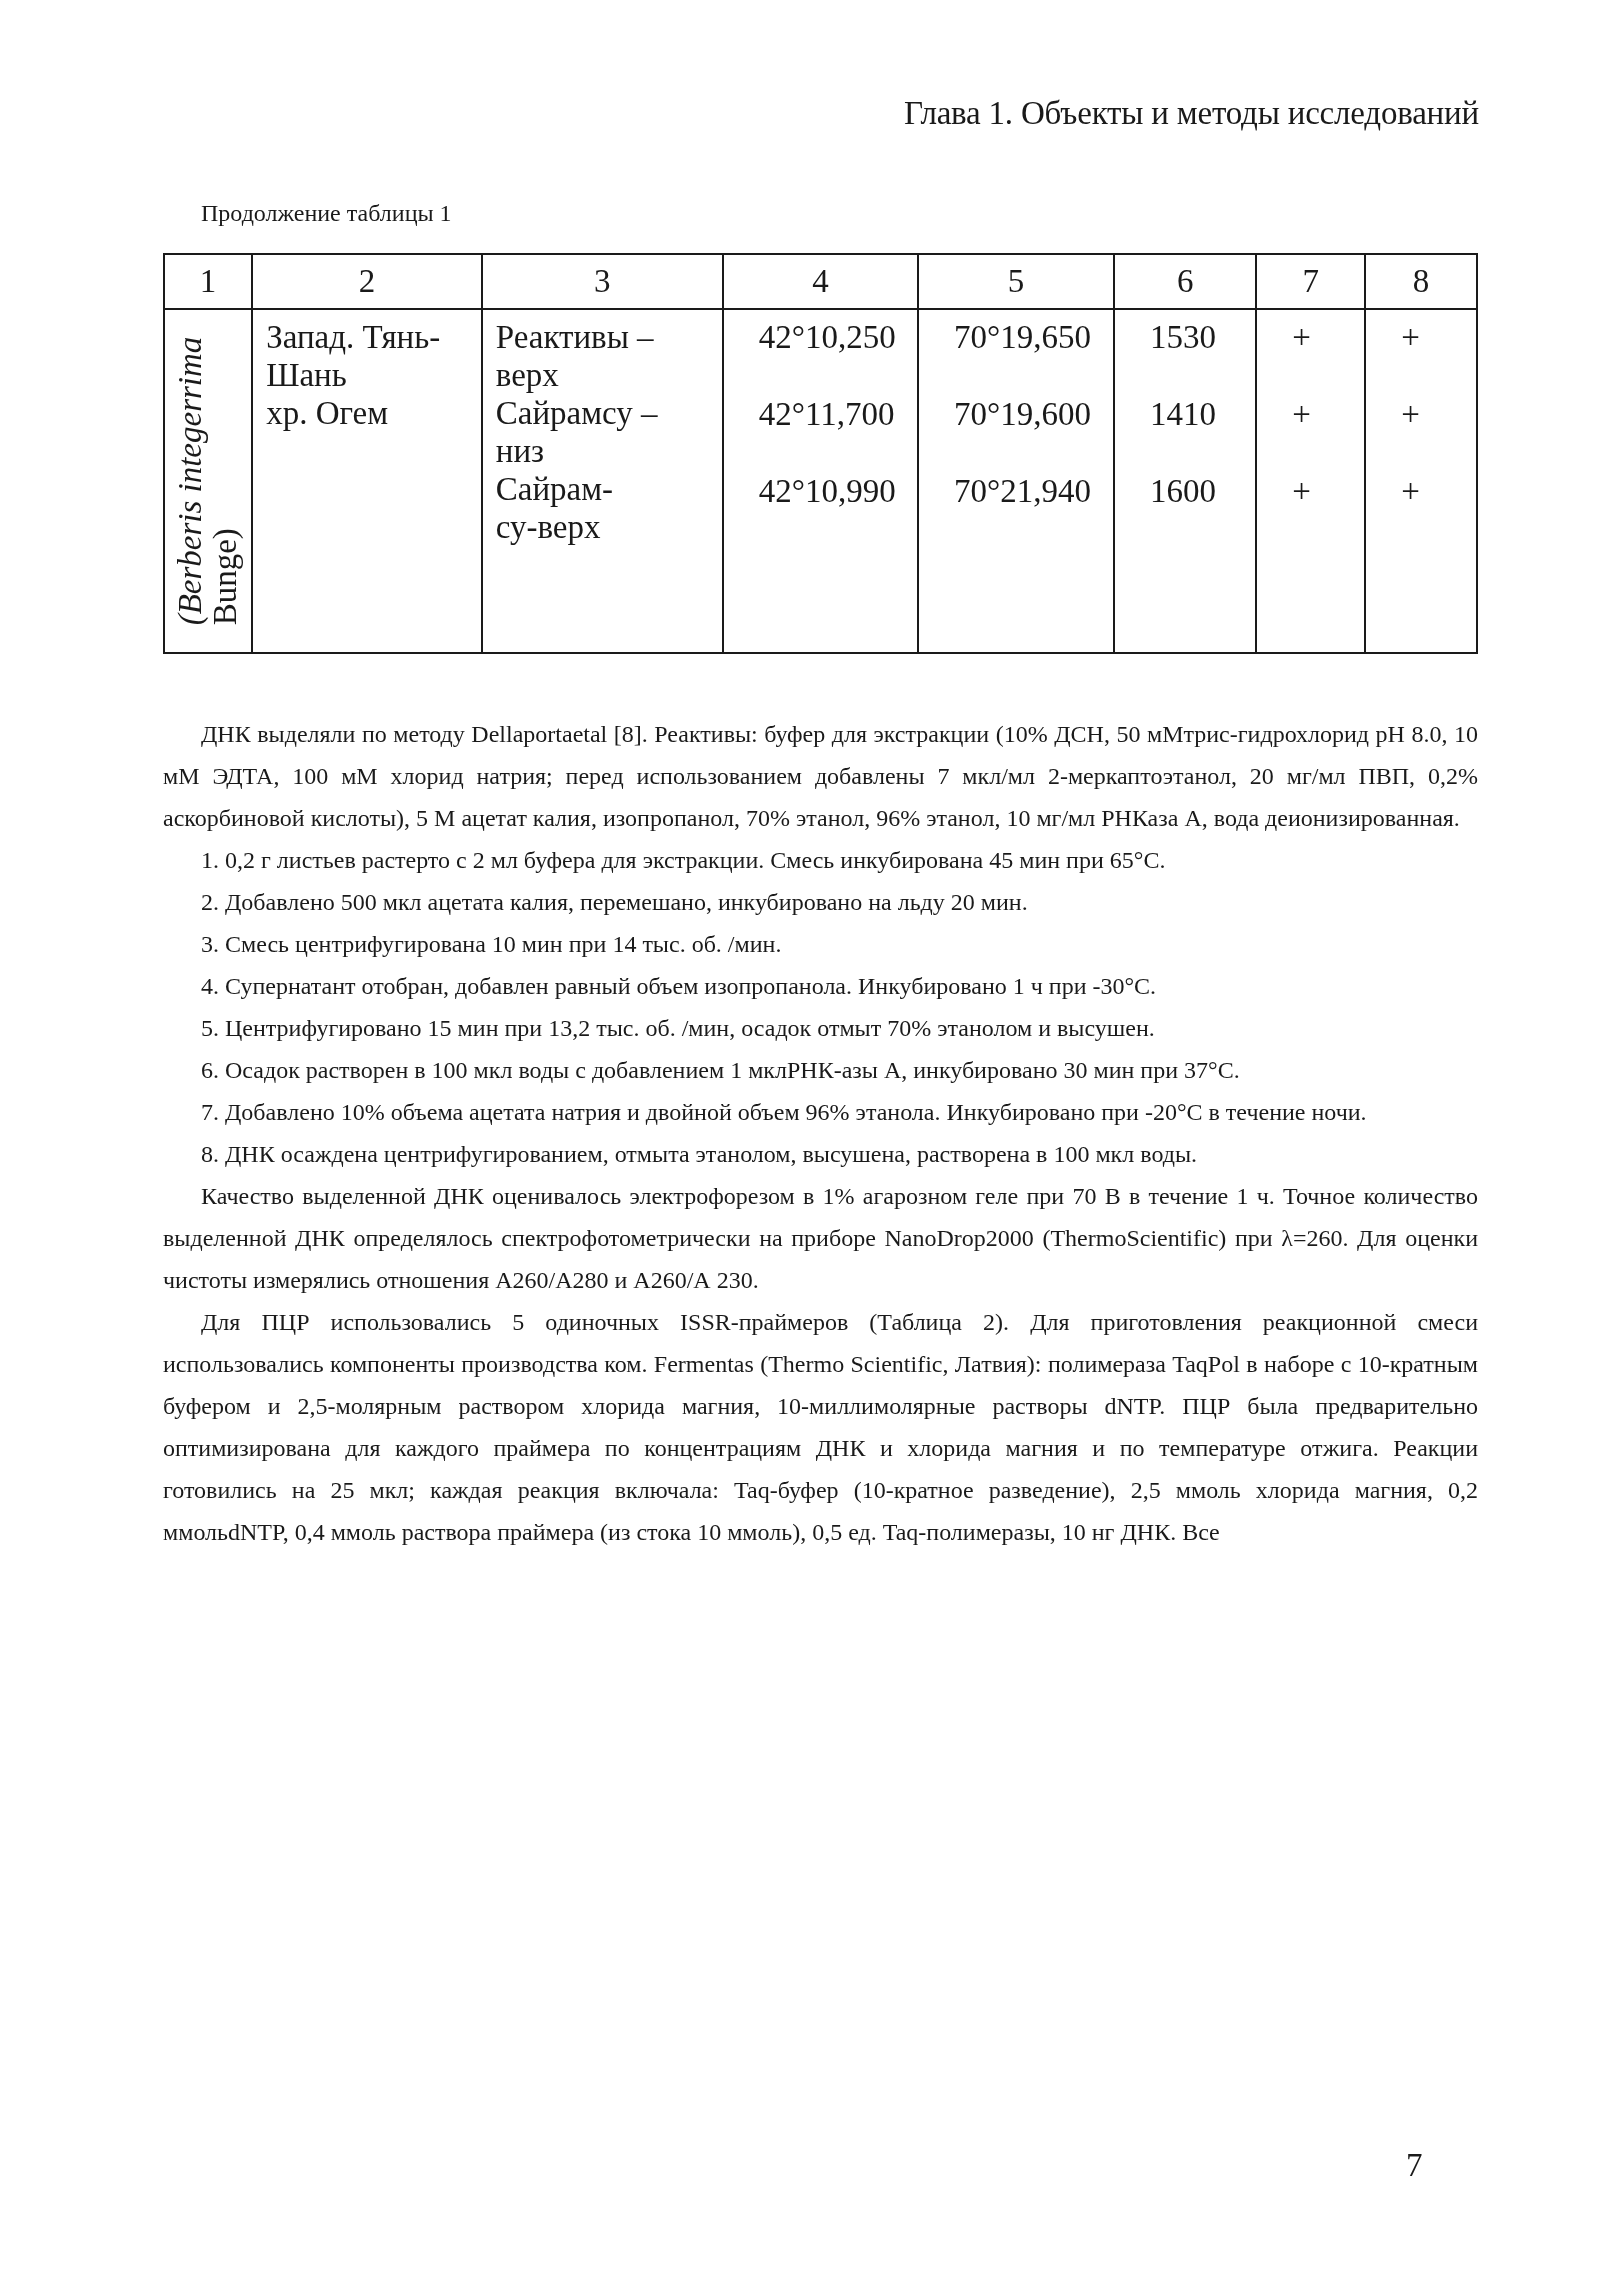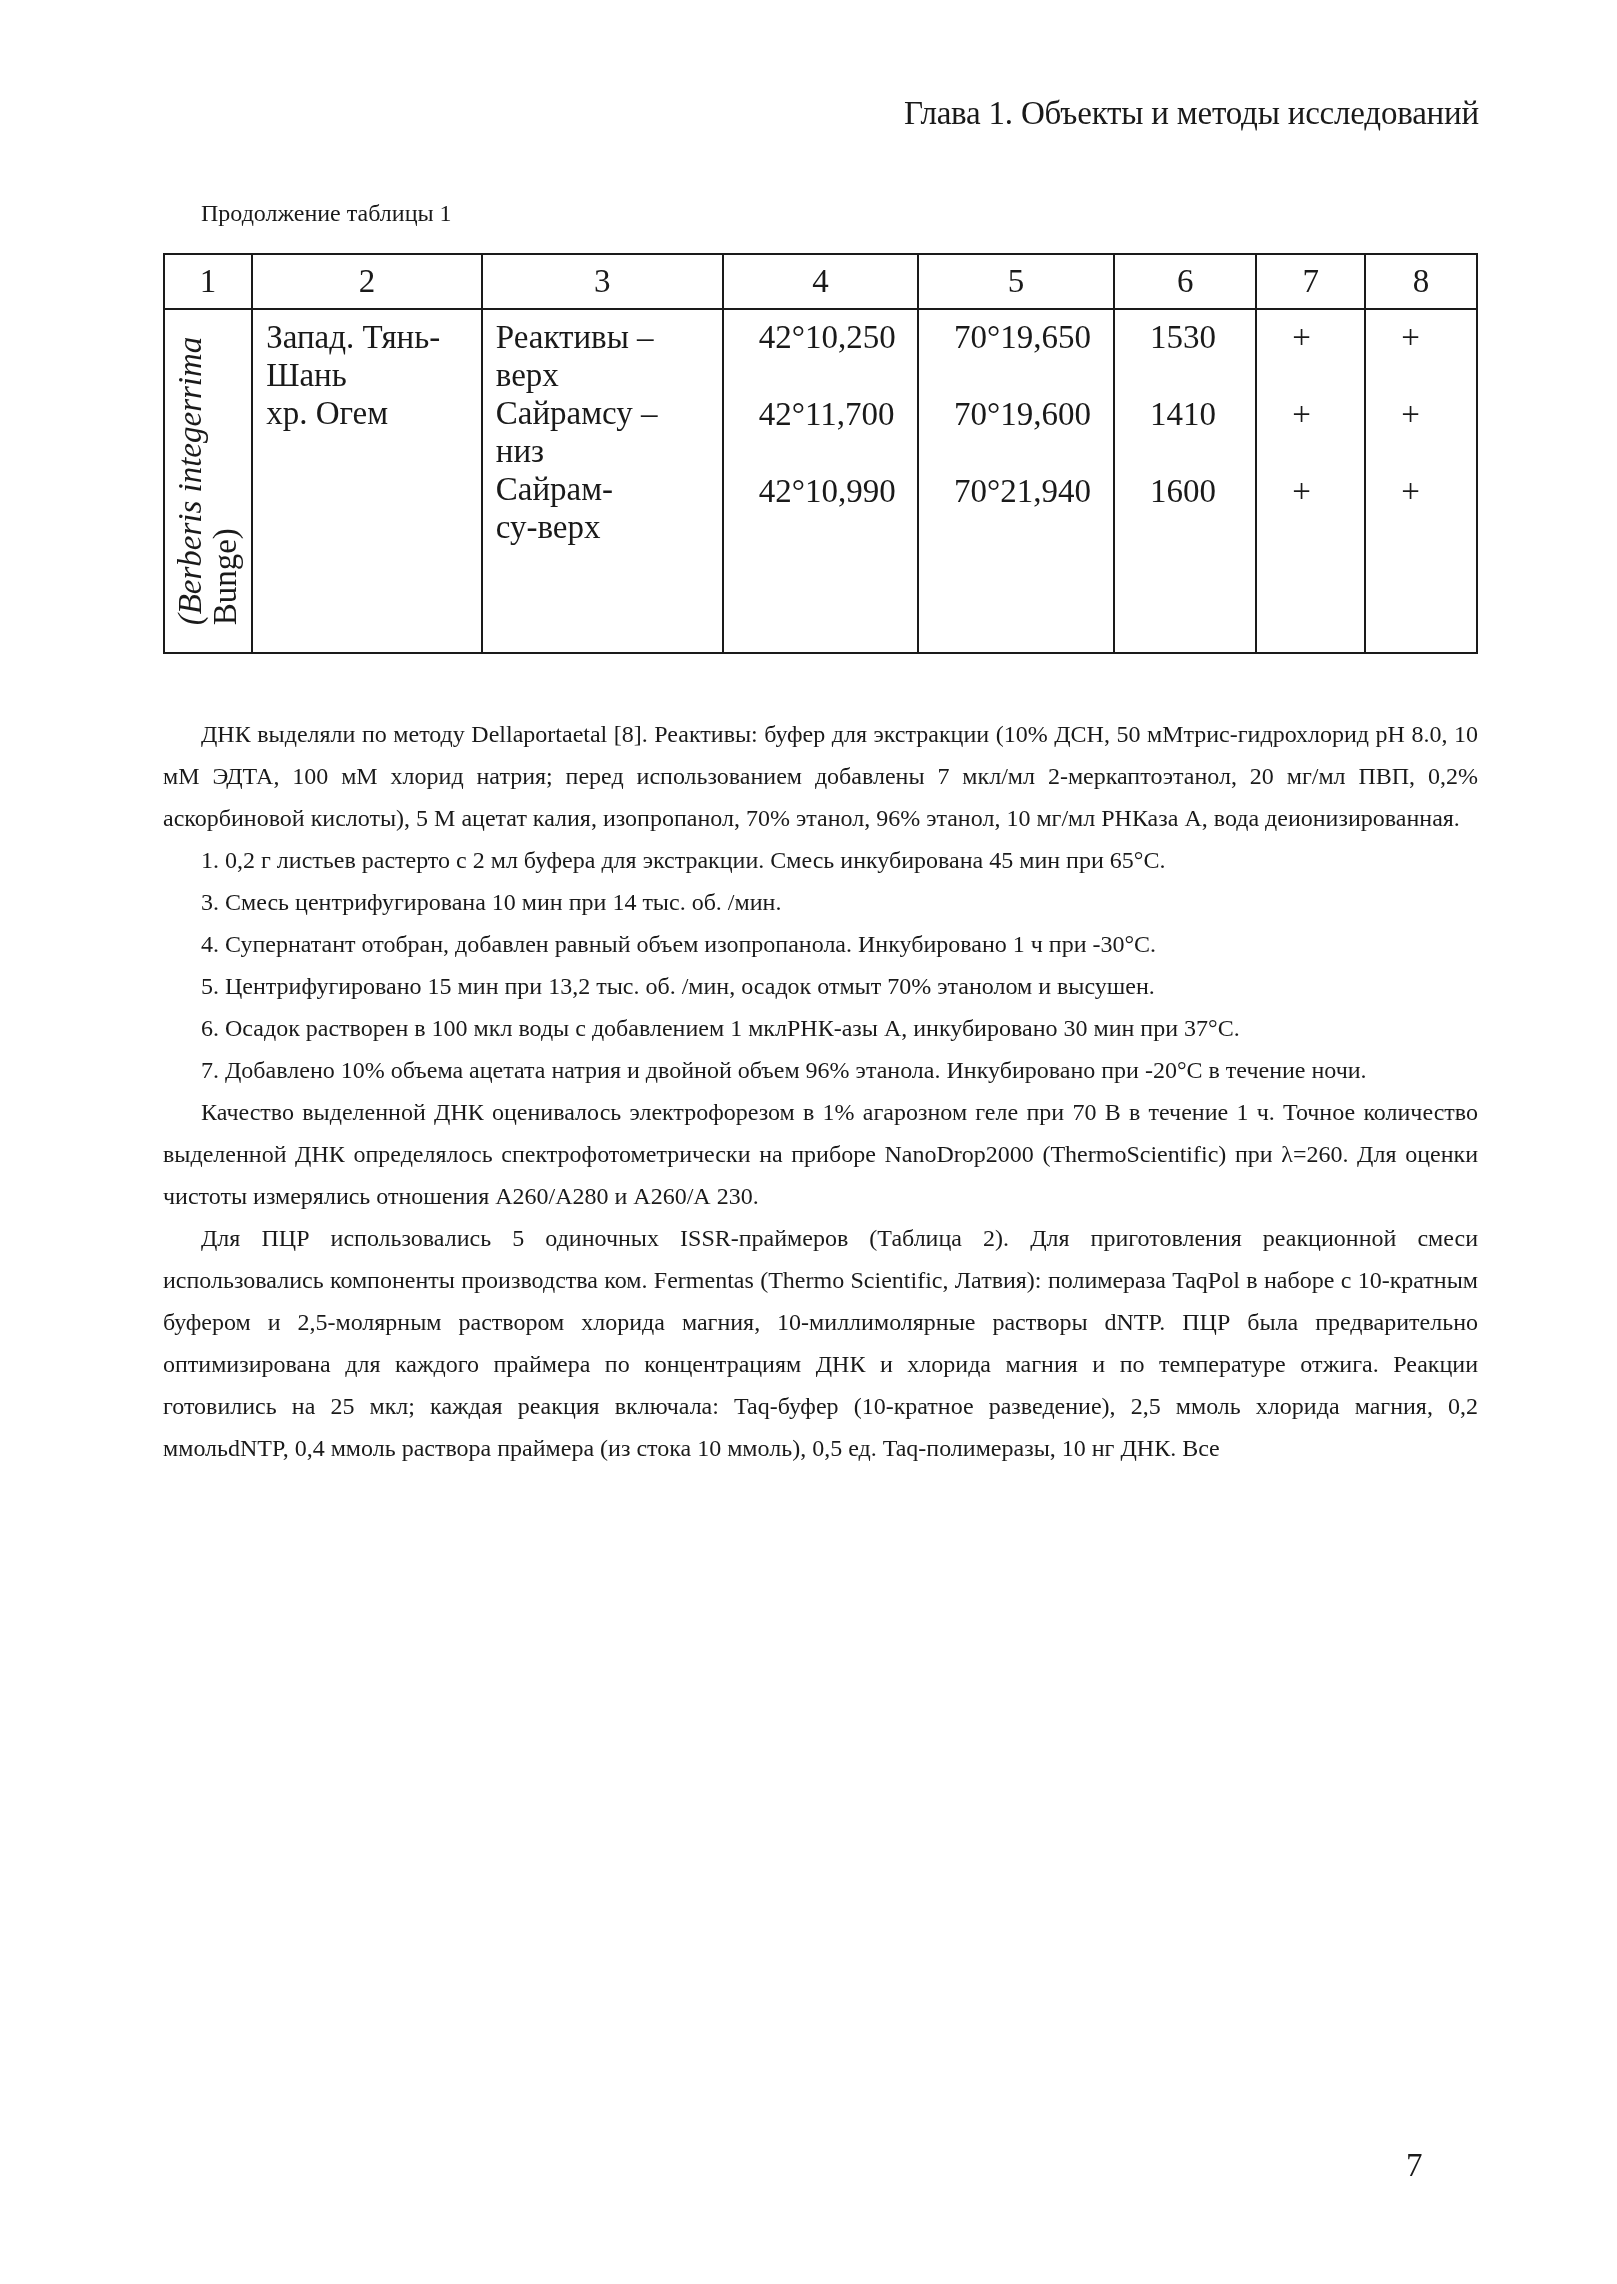--- a/index.html
+++ b/index.html
@@ -91,23 +91,25 @@
       <span class="v">+</span>
       <span class="v">+</span>
     </td>
   </tr>
 </tbody>
   </table>
 
 <div class="text-block" style="top:713px;">
   <p>ДНК выделяли по методу Dellaportaetal [8]. Реактивы: буфер для экстракции (10% ДСН, 50 мМтрис-гидрохлорид рН 8.0, 10 мМ ЭДТА, 100 мМ хлорид натрия; перед использованием добавлены 7 мкл/мл 2-меркаптоэтанол, 20 мг/мл ПВП, 0,2% аскорбиновой кислоты), 5 М ацетат калия, изопропанол, 70% этанол, 96% этанол, 10 мг/мл РНКаза А, вода деионизированная.</p>
   <p>1.  0,2 г листьев растерто с 2 мл буфера для экстракции. Смесь инкубирована 45 мин при 65°С.</p>
+  <p>2.  Добавлено 500 мкл ацетата калия, перемешано, инкубировано на льду 20 мин.</p>
   <p>3. Смесь центрифугирована 10 мин при 14 тыс. об. /мин.</p>
   <p>4.  Супернатант отобран, добавлен равный объем изопропанола. Инкубировано 1 ч при -30°С.</p>
   <p>5. Центрифугировано 15 мин при 13,2 тыс. об. /мин, осадок отмыт 70% этанолом и высушен.</p>
   <p>6. Осадок растворен в 100 мкл воды с добавлением 1 мклРНК-азы А, инкубировано 30 мин при 37°С.</p>
   <p>7. Добавлено 10% объема ацетата натрия и двойной объем 96% этанола. Инкубировано при -20°С в течение ночи.</p>
+  <p>8. ДНК осаждена центрифугированием, отмыта этанолом, высушена, растворена в 100 мкл воды.</p>
   <p>Качество выделенной ДНК оценивалось электрофорезом в 1% агарозном геле при 70 В в течение 1 ч. Точное количество выделенной ДНК определялось спектрофотометрически на приборе NanoDrop2000 (ThermoScientific) при λ=260. Для оценки чистоты измерялись отношения А260/А280 и А260/А 230.</p>
   <p>Для ПЦР использовались 5 одиночных ISSR-праймеров (Таблица 2).  Для приготовления реакционной смеси использовались компоненты производства ком. Fermentas (Thermo Scientific, Латвия): полимераза TaqPol в наборе с 10-кратным буфером и 2,5-молярным раствором хлорида магния, 10-миллимолярные растворы dNTP. ПЦР была предварительно оптимизирована для каждого праймера по концентрациям ДНК и хлорида магния и по температуре отжига. Реакции готовились на 25 мкл; каждая реакция включала: Taq-буфер (10-кратное разведение), 2,5 ммоль хлорида магния, 0,2 ммольdNTP, 0,4 ммоль раствора праймера (из стока 10 ммоль), 0,5 ед. Taq-полимеразы, 10 нг ДНК. Все</p>
 </div>
 
 <div class="page-number">7</div>
 
 
 </body></html>

